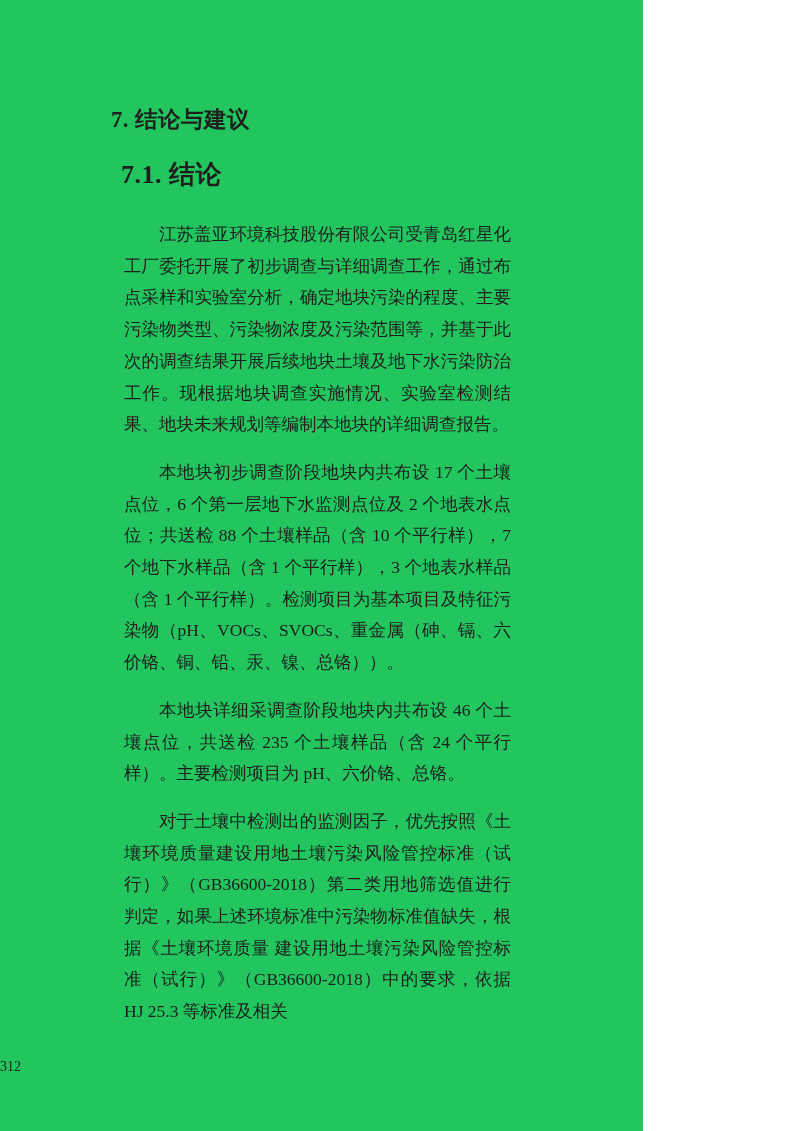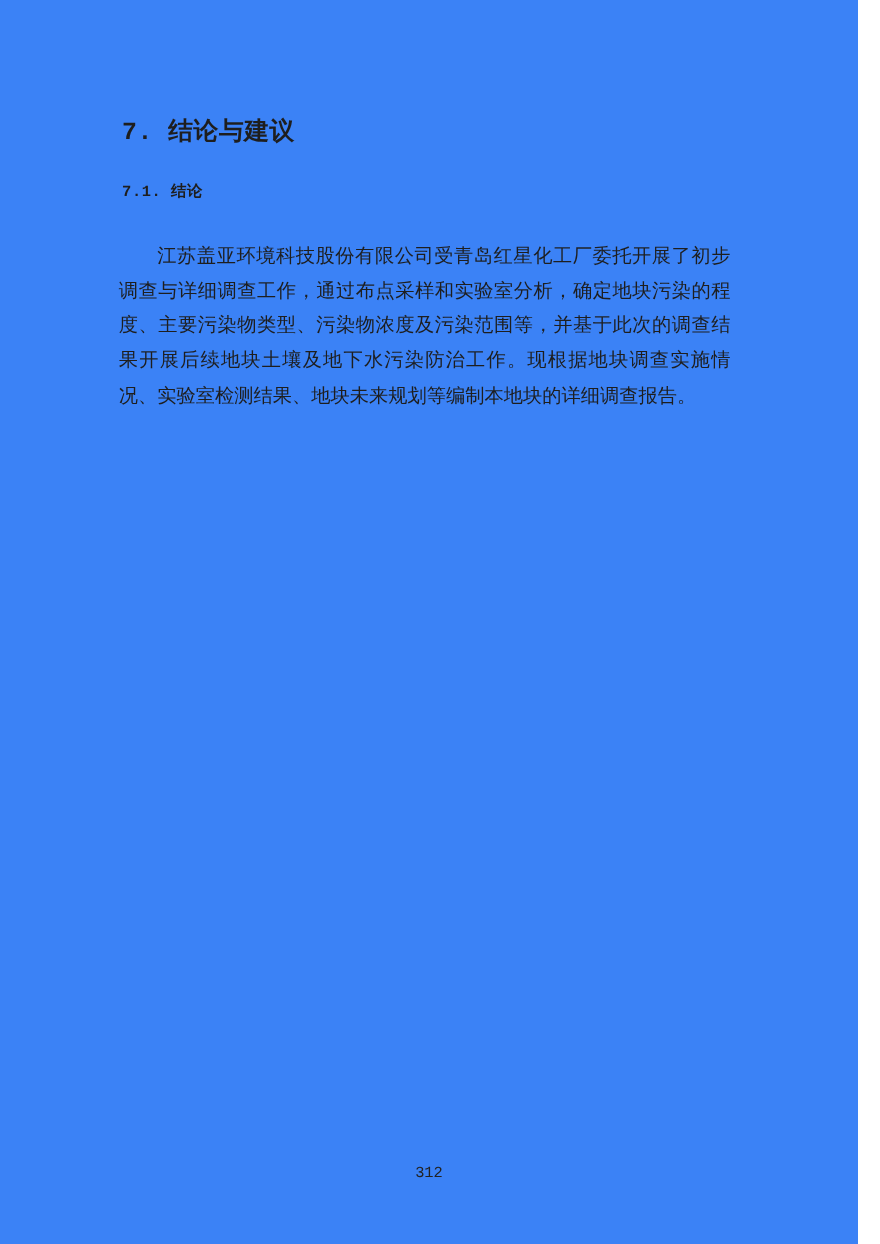--- a/index.html
+++ b/index.html
@@ -7,74 +7,77 @@
     padding: 0;
   }
   body {
     width: 800px;
     height: 1131px;
     background: #ffffff;
   }
   .page {
     position: relative;
     box-sizing: border-box;
-    width: 780px;
+    width: 643px;
     height: 1131px;
-    background: #3b82f6;
+    background: #22c55e;
     color: #1e1e1e;
-    font-family: Liberation Mono, monospace;
+    font-family: Liberation Serif, serif;
     padding: 0 116px 0 108px;
     overflow: hidden;
   }
   .h1 {
     margin: 0 0 0 3px;
     padding-top: 104px;
     font-size: 22.5px;
     line-height: 32px;
     font-weight: 700;
     letter-spacing: 0.5px;
   }
   .h2 {
-    margin: 0 0 0 3px;
+    margin: 0 0 0 13px;
     padding-top: 24px;
-    font-size: 14px;
+    font-size: 26px;
     line-height: 30px;
     font-weight: 700;
     letter-spacing: 0.5px;
   }
   .doc-body {
     margin-top: 29px;
   }
   .doc-body p {
-    margin: 0;
+    margin: 16px;
     font-size: 17.5px;
     line-height: 31.7px;
     text-align: justify;
     text-justify: inter-ideograph;
     text-indent: 2em;
   }
   .page-number {
     position: absolute;
     left: 0;
     right: 0;
     top: 1058px;
-    text-align: center;
+    text-align: left;
     font-size: 14px;
     line-height: 18px;
     color: #222222;
   }
 </style>
 </head>
 <body>
 
 <div class="page">
 
   <h1 class="h1">7. 结论与建议</h1>
 
   <h2 class="h2">7.1. 结论</h2>
 
   <div class="doc-body">
     <p>江苏盖亚环境科技股份有限公司受青岛红星化工厂委托开展了初步调查与详细调查工作，通过布点采样和实验室分析，确定地块污染的程度、主要污染物类型、污染物浓度及污染范围等，并基于此次的调查结果开展后续地块土壤及地下水污染防治工作。现根据地块调查实施情况、实验室检测结果、地块未来规划等编制本地块的详细调查报告。</p>
+    <p>本地块初步调查阶段地块内共布设 17 个土壤点位，6 个第一层地下水监测点位及 2 个地表水点位；共送检 88 个土壤样品（含 10 个平行样），7 个地下水样品（含 1 个平行样），3 个地表水样品（含 1 个平行样）。检测项目为基本项目及特征污染物（pH、VOCs、SVOCs、重金属（砷、镉、六价铬、铜、铅、汞、镍、总铬））。</p>
+    <p>本地块详细采调查阶段地块内共布设 46 个土壤点位，共送检 235 个土壤样品（含 24 个平行样）。主要检测项目为 pH、六价铬、总铬。</p>
+    <p>对于土壤中检测出的监测因子，优先按照《土壤环境质量建设用地土壤污染风险管控标准（试行）》（GB36600-2018）第二类用地筛选值进行判定，如果上述环境标准中污染物标准值缺失，根据《土壤环境质量 建设用地土壤污染风险管控标准（试行）》（GB36600-2018）中的要求，依据 HJ 25.3 等标准及相关</p>
   </div>
 
   <div class="page-number">312</div>
 
 </div>
 
 </body></html>

